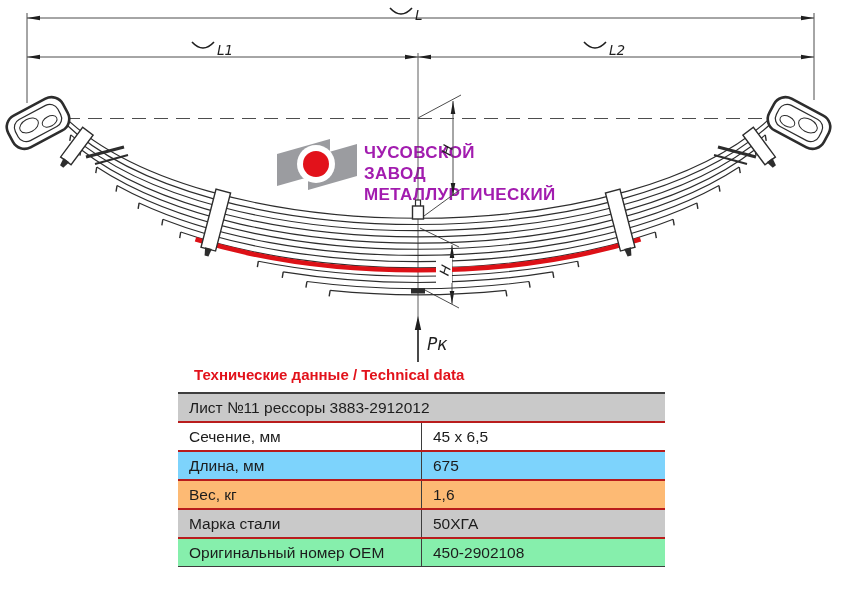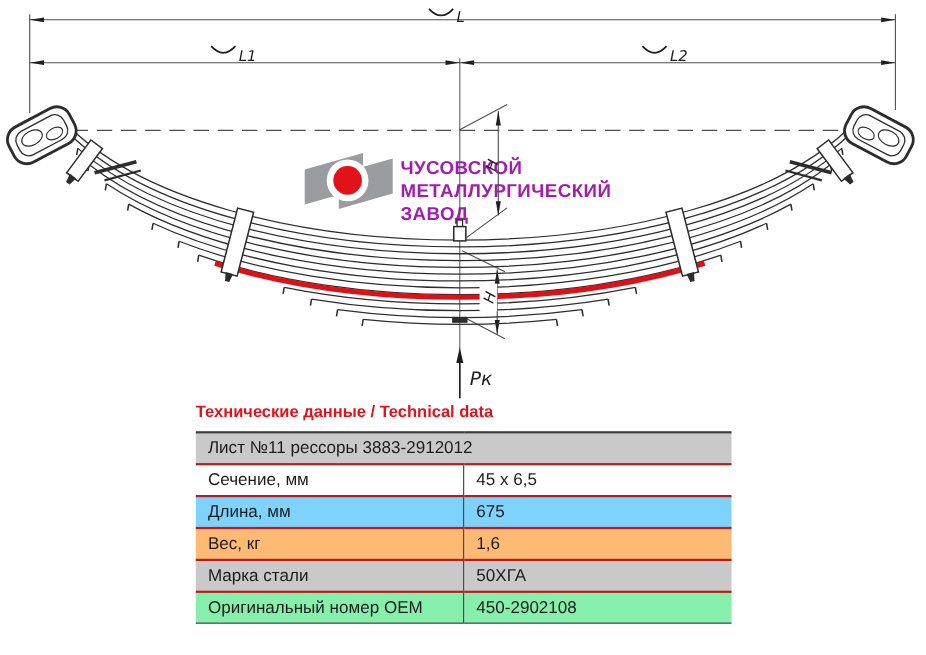--- a/index.html
+++ b/index.html
@@ -6,21 +6,21 @@
   #page{position:relative;width:842px;height:595px;background:#fff;overflow:hidden;
         font-family:"Liberation Sans",sans-serif;}
   
   #logo{position:absolute;left:272px;top:137px;}
   #logo-text{position:absolute;left:364px;top:142px;font-weight:bold;font-size:17px;
              line-height:21px;letter-spacing:.4px;}
   
   #draw{position:absolute;left:0;top:0;}
   
   #tech{position:absolute;left:178px;top:366px;width:487px;}
-  #tech-title{font-size:15px;font-weight:bold;margin:0 0 9px 0;}
+  #tech-title{font-size:15px;font-weight:bold;margin:0 0 9px 16px;}
   #tbl{width:100%;border-collapse:collapse;table-layout:fixed;
        border-top:2.5px solid #3d3d3d;border-bottom:1.5px solid #3d3d3d;
        font-size:15.5px;color:#1c1c1c;}
   #tbl td{height:27px;padding:0 0 0 11px;vertical-align:middle;border-top:2px solid #b91c1c;}
   #tbl tr:first-child td{border-top:none;}
   #tbl td.c1{width:229px;border-right:1.5px solid #3d3d3d;}
   #tbl tr.merged td{border-right:none;}
 </style>
 </head>
 <body>
@@ -30,22 +30,22 @@
   <div id="logo">
     <svg width="90" height="70" viewBox="0 0 90 70">
       <polygon points="5,17 58,2 58,34 5,49" fill="#9b9ca0"></polygon>
       <polygon points="36,21 85,7 85,39 36,53" fill="#9b9ca0"></polygon>
       <circle cx="44" cy="27" r="19" fill="#ffffff"></circle>
       <circle cx="44" cy="27" r="13" fill="#e2121b"></circle>
     </svg>
   </div>
   <div id="logo-text" style="color: #a21caf;">
     <div>ЧУСОВСКОЙ</div>
+    <div>ЗАВОД</div>
     <div>МЕТАЛЛУРГИЧЕСКИЙ</div>
-    <div>ЗАВОД</div>
   </div>
 
   <svg id="draw" width="842" height="595" viewBox="0 0 842 595">
 
     <g stroke="#4d4d4d" stroke-width="1" fill="none">
       <line x1="27" y1="13" x2="27" y2="103"></line>
       <line x1="814" y1="13" x2="814" y2="100"></line>
       <line x1="418" y1="53" x2="418" y2="362" stroke-width="0.9"></line>
       <line x1="27" y1="18" x2="814" y2="18"></line>
       <line x1="27" y1="57" x2="418" y2="57"></line>

